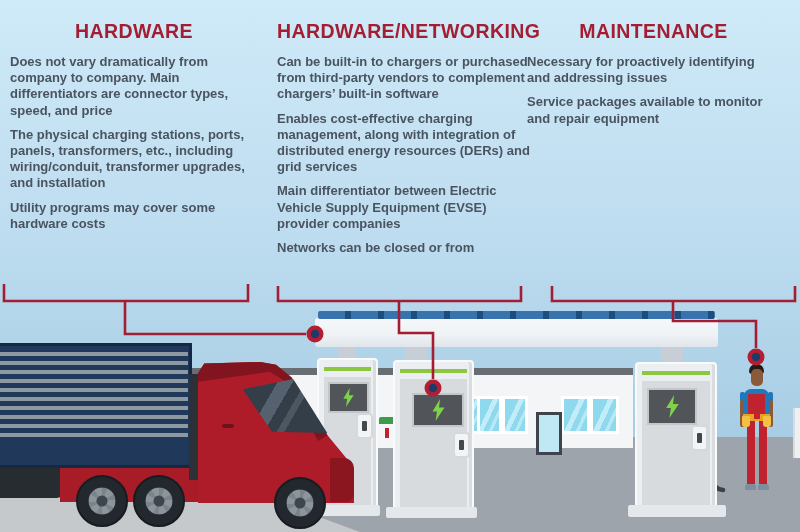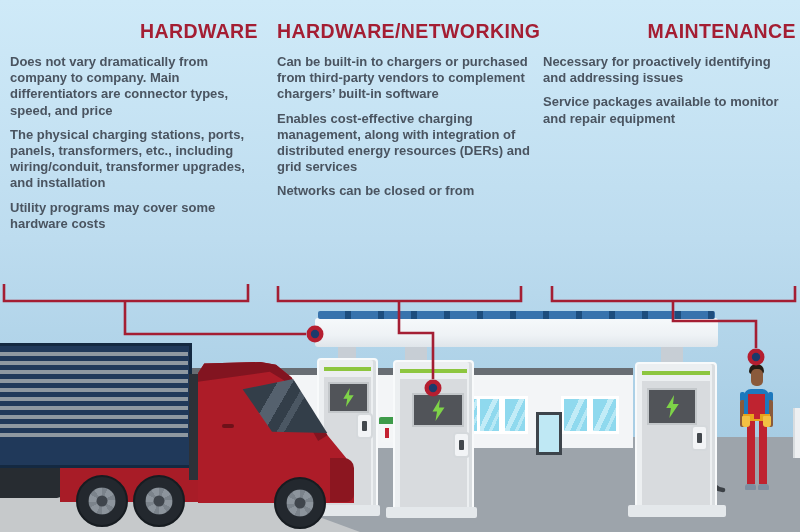--- a/index.html
+++ b/index.html
@@ -3,26 +3,26 @@
 <meta charset="utf-8">
 <style>
   html,body{margin:0;padding:0;}
   body{font-family:"Liberation Sans", sans-serif;}
   #stage{position:relative;width:800px;height:532px;overflow:hidden;
          background:linear-gradient(180deg,#cfeaf8 0%,#bddcef 45%,#a7cde4 82%,#a3cae2 100%);}
   .abs{position:absolute;}
 
   
   .col{position:absolute;top:20px;}
-  .col h2{margin:0 0 11px 0;text-align:right;font-size:19.5px;font-weight:bold;
+  .col h2{margin:0 0 11px 0;text-align:center;font-size:19.5px;font-weight:bold;
           letter-spacing:.4px;color:#a41e33;}
   .col p{margin:0 0 8px 0;font-size:13px;line-height:16.2px;font-weight:600;color:#4a5460;}
   #col-hardware{left:10px;width:248px;}
   #col-software{left:277px;width:254px;}
-  #col-maintenance{left:543px;width:253px;}
+  #col-maintenance{left:527px;width:253px;}
 
   
   #pavement{left:0;top:437px;width:800px;height:95px;background:#9da4ab;}
   #road{left:0;top:486px;width:800px;height:46px;background:#c6c9cb;
         clip-path:polygon(0 0,235px 0,360px 46px,0 46px);}
   #building{left:150px;top:368px;width:483px;height:80px;background:#f3f5f7;}
   #roofline{left:150px;top:368px;width:483px;height:7px;background:#686d73;}
   .window{background:linear-gradient(115deg,#8fd9ee 40%,#c2ecf7 40% 55%,#8fd9ee 55% 70%,#b7e8f5 70% 80%,#8fd9ee 80%);
           border:3px solid #ffffff;}
   .winpair{position:absolute;top:396px;height:38px;display:flex;gap:0;}
@@ -240,20 +240,21 @@
   <div class="col" id="col-hardware">
     <h2>HARDWARE</h2>
     <p>Does not vary dramatically from company to company. Main differentiators are connector types, speed, and price</p>
     <p>The physical charging stations, ports, panels, transformers, etc., including wiring/conduit, transformer upgrades, and installation</p>
     <p>Utility programs may cover some hardware costs</p>
   </div>
   <div class="col" id="col-software">
     <h2>HARDWARE/NETWORKING</h2>
     <p>Can be built-in to chargers or purchased from third-party vendors to complement chargers’ built-in software</p>
     <p>Enables cost-effective charging management, along with integration of distributed energy resources (DERs) and grid services</p>
+    <p>Main differentiator between Electric Vehicle Supply Equipment (EVSE) provider companies</p>
     <p>Networks can be closed or from</p>
   </div>
   <div class="col" id="col-maintenance">
     <h2>MAINTENANCE</h2>
     <p>Necessary for proactively identifying and addressing issues</p>
     <p>Service packages available to monitor and repair equipment</p>
   </div>
 
 </div>
 

